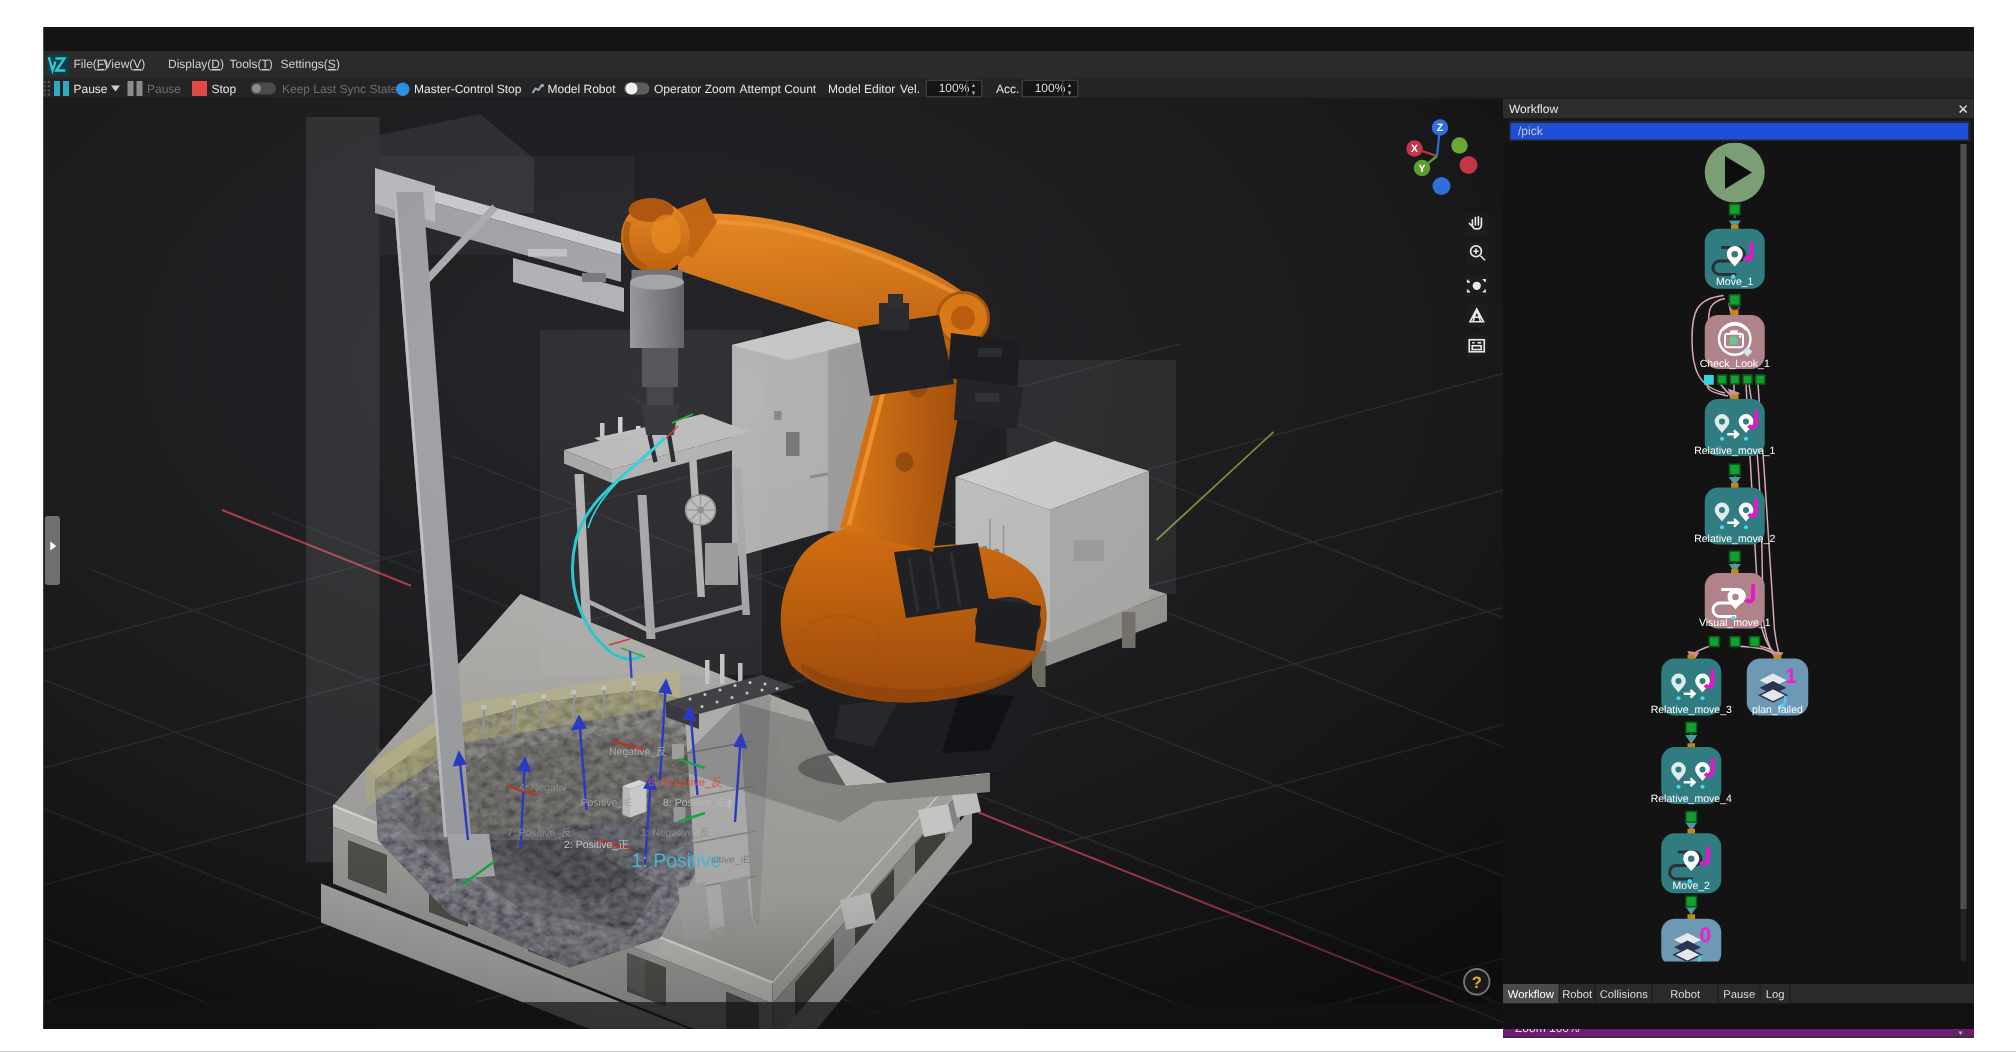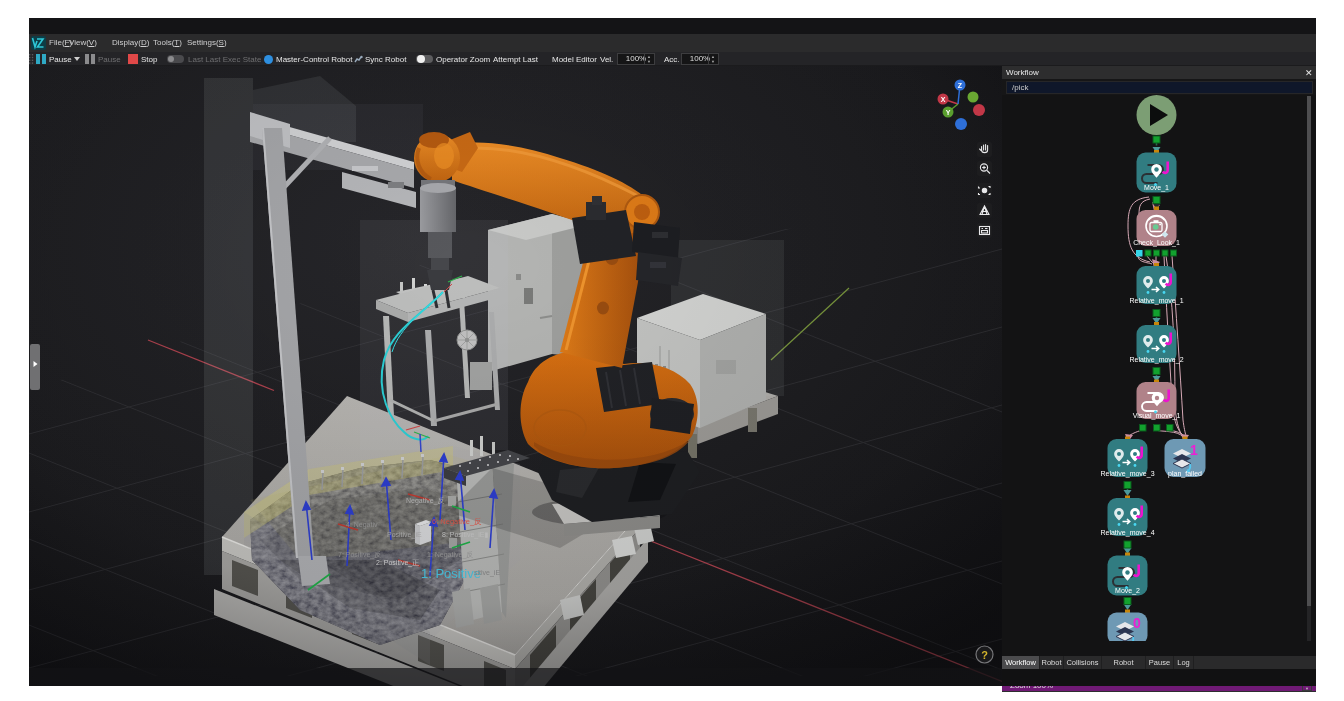--- a/index.html
+++ b/index.html
@@ -11,21 +11,21 @@
   .menuitem{position:absolute;top:4px;}
   #toolbar{position:absolute;left:29px;top:52px;width:1287px;height:14px;background:#242427;border-bottom:1px solid #1b1b1d;color:#e6e6e6;font-size:8px;}
   .tbtxt{position:absolute;top:3px;white-space:nowrap;}
   .dim{color:#6f6f71;}
   .inputbox{position:absolute;top:1px;height:12px;background:#151516;border:1px solid #3d3d3f;color:#dedede;font-size:8px;text-align:center;line-height:10px;}
   .spin{position:absolute;right:1px;top:0px;width:9px;height:10px;border-left:1px solid #3d3d3f;font-size:4px;color:#aaa;line-height:5px;text-align:center;}
   #viewport{position:absolute;left:29px;top:66px;width:973px;height:620px;background:#1c1c1f;}
   #panel{position:absolute;left:1002px;top:66px;width:314px;height:620px;background:#131314;}
   #phead{position:absolute;left:1002px;top:66px;width:314px;height:13px;background:#2d2d2e;color:#e8e8e8;font-size:8px;}
   #pfield-row{position:absolute;left:1002px;top:79px;width:314px;height:16px;background:#161617;}
-  #pfield{position:absolute;left:1006px;top:81px;width:307px;height:13px;background:#0f172a;border:1px solid #262628;color:#cccccc;font-size:8px;line-height:11px;padding-left:5px;}
+  #pfield{position:absolute;left:1006px;top:81px;width:307px;height:13px;background:#1d4ed8;border:1px solid #262628;color:#cccccc;font-size:8px;line-height:11px;padding-left:5px;}
   #zoomrow{position:absolute;left:1002px;top:677px;width:314px;height:15px;background:#701a75;border-top:1px solid #2e2e30;border-bottom:1px solid #2e2e30;color:#e0e0e0;font-size:8px;}
   #tabs{position:absolute;left:1002px;top:656px;width:314px;height:13px;background:#2a2a2b;color:#dcdcdc;font-size:7.5px;}
   .tab{position:absolute;top:0;height:13px;line-height:13px;text-align:center;border-right:1px solid #1f1f20;}
   #belowtabs{position:absolute;left:1002px;top:669px;width:314px;height:17px;background:#111112;}
   .wbtn{position:absolute;top:39px;color:#d8d8d8;font-size:9px;}
 </style>
 </head>
 <body>
 <div id="win"></div>
 <div id="titlebar"></div>
@@ -61,32 +61,32 @@
   <span class="abs" style="left:13px;top:2px;width:4px;height:10px;background:#2fa9c4"></span>
   <span class="tbtxt" style="left:20px">Pause</span>
   <span class="abs" style="left:45px;top:5px;width:0;height:0;border-left:3px solid transparent;border-right:3px solid transparent;border-top:4px solid #cfcfcf"></span>
   <span class="abs" style="left:56px;top:2px;width:4px;height:10px;background:#8b8b8d"></span>
   <span class="abs" style="left:62px;top:2px;width:4px;height:10px;background:#8b8b8d"></span>
   <span class="tbtxt dim" style="left:69px">Pause</span>
   <span class="abs" style="left:99px;top:2px;width:10px;height:10px;background:#e04848"></span>
   <span class="tbtxt" style="left:112px">Stop</span>
   <span class="abs" style="left:138px;top:3px;width:17px;height:8px;background:#4a4a4d;border-radius:4px"></span>
   <span class="abs" style="left:139px;top:4px;width:6px;height:6px;background:#8c8c8e;border-radius:3px"></span>
-  <span class="tbtxt dim" style="left:159px">Last Last Exec State</span>
+  <span class="tbtxt dim" style="left:159px">Keep Last Sync State</span>
   <span class="abs" style="left:235px;top:3px;width:9px;height:9px;background:#2e8fe0;border-radius:5px"></span>
-  <span class="tbtxt" style="left:247px">Master-Control Robot</span>
+  <span class="tbtxt" style="left:247px">Master-Control Stop</span>
   <svg class="abs" style="left:325px;top:3px" width="9" height="9" viewBox="0 0 9 9">
       <path d="M1 7 l2-3 2 1 2-3" stroke="#9ab" stroke-width="1.4" fill="none"></path>
       <circle cx="7.5" cy="2" r="1.2" fill="#9ab"></circle>
     </svg>
-  <span class="tbtxt" style="left:336px">Sync Robot</span>
+  <span class="tbtxt" style="left:336px">Model Robot</span>
   <span class="abs" style="left:387px;top:3px;width:17px;height:8px;background:#5c5c5e;border-radius:4px"></span>
   <span class="abs" style="left:388px;top:3px;width:8px;height:8px;background:#f0f0f0;border-radius:4px"></span>
   <span class="tbtxt" style="left:407px">Operator Zoom</span>
-  <span class="tbtxt" style="left:464px">Attempt Last</span>
+  <span class="tbtxt" style="left:464px">Attempt Count</span>
   <span class="tbtxt" style="left:523px">Model Editor</span>
   <span class="tbtxt" style="left:571px">Vel.</span>
   <span class="inputbox" style="left:588px;width:38px">100%<span class="spin">▲<br>▼</span></span>
   <span class="tbtxt" style="left:635px">Acc.</span>
   <span class="inputbox" style="left:652px;width:38px">100%<span class="spin">▲<br>▼</span></span>
 </div>
 <div id="viewport">
   <svg width="973" height="620" viewBox="0 0 973 620">
   <defs>
     <radialGradient id="vbg" cx="40%" cy="28%" r="85%">

